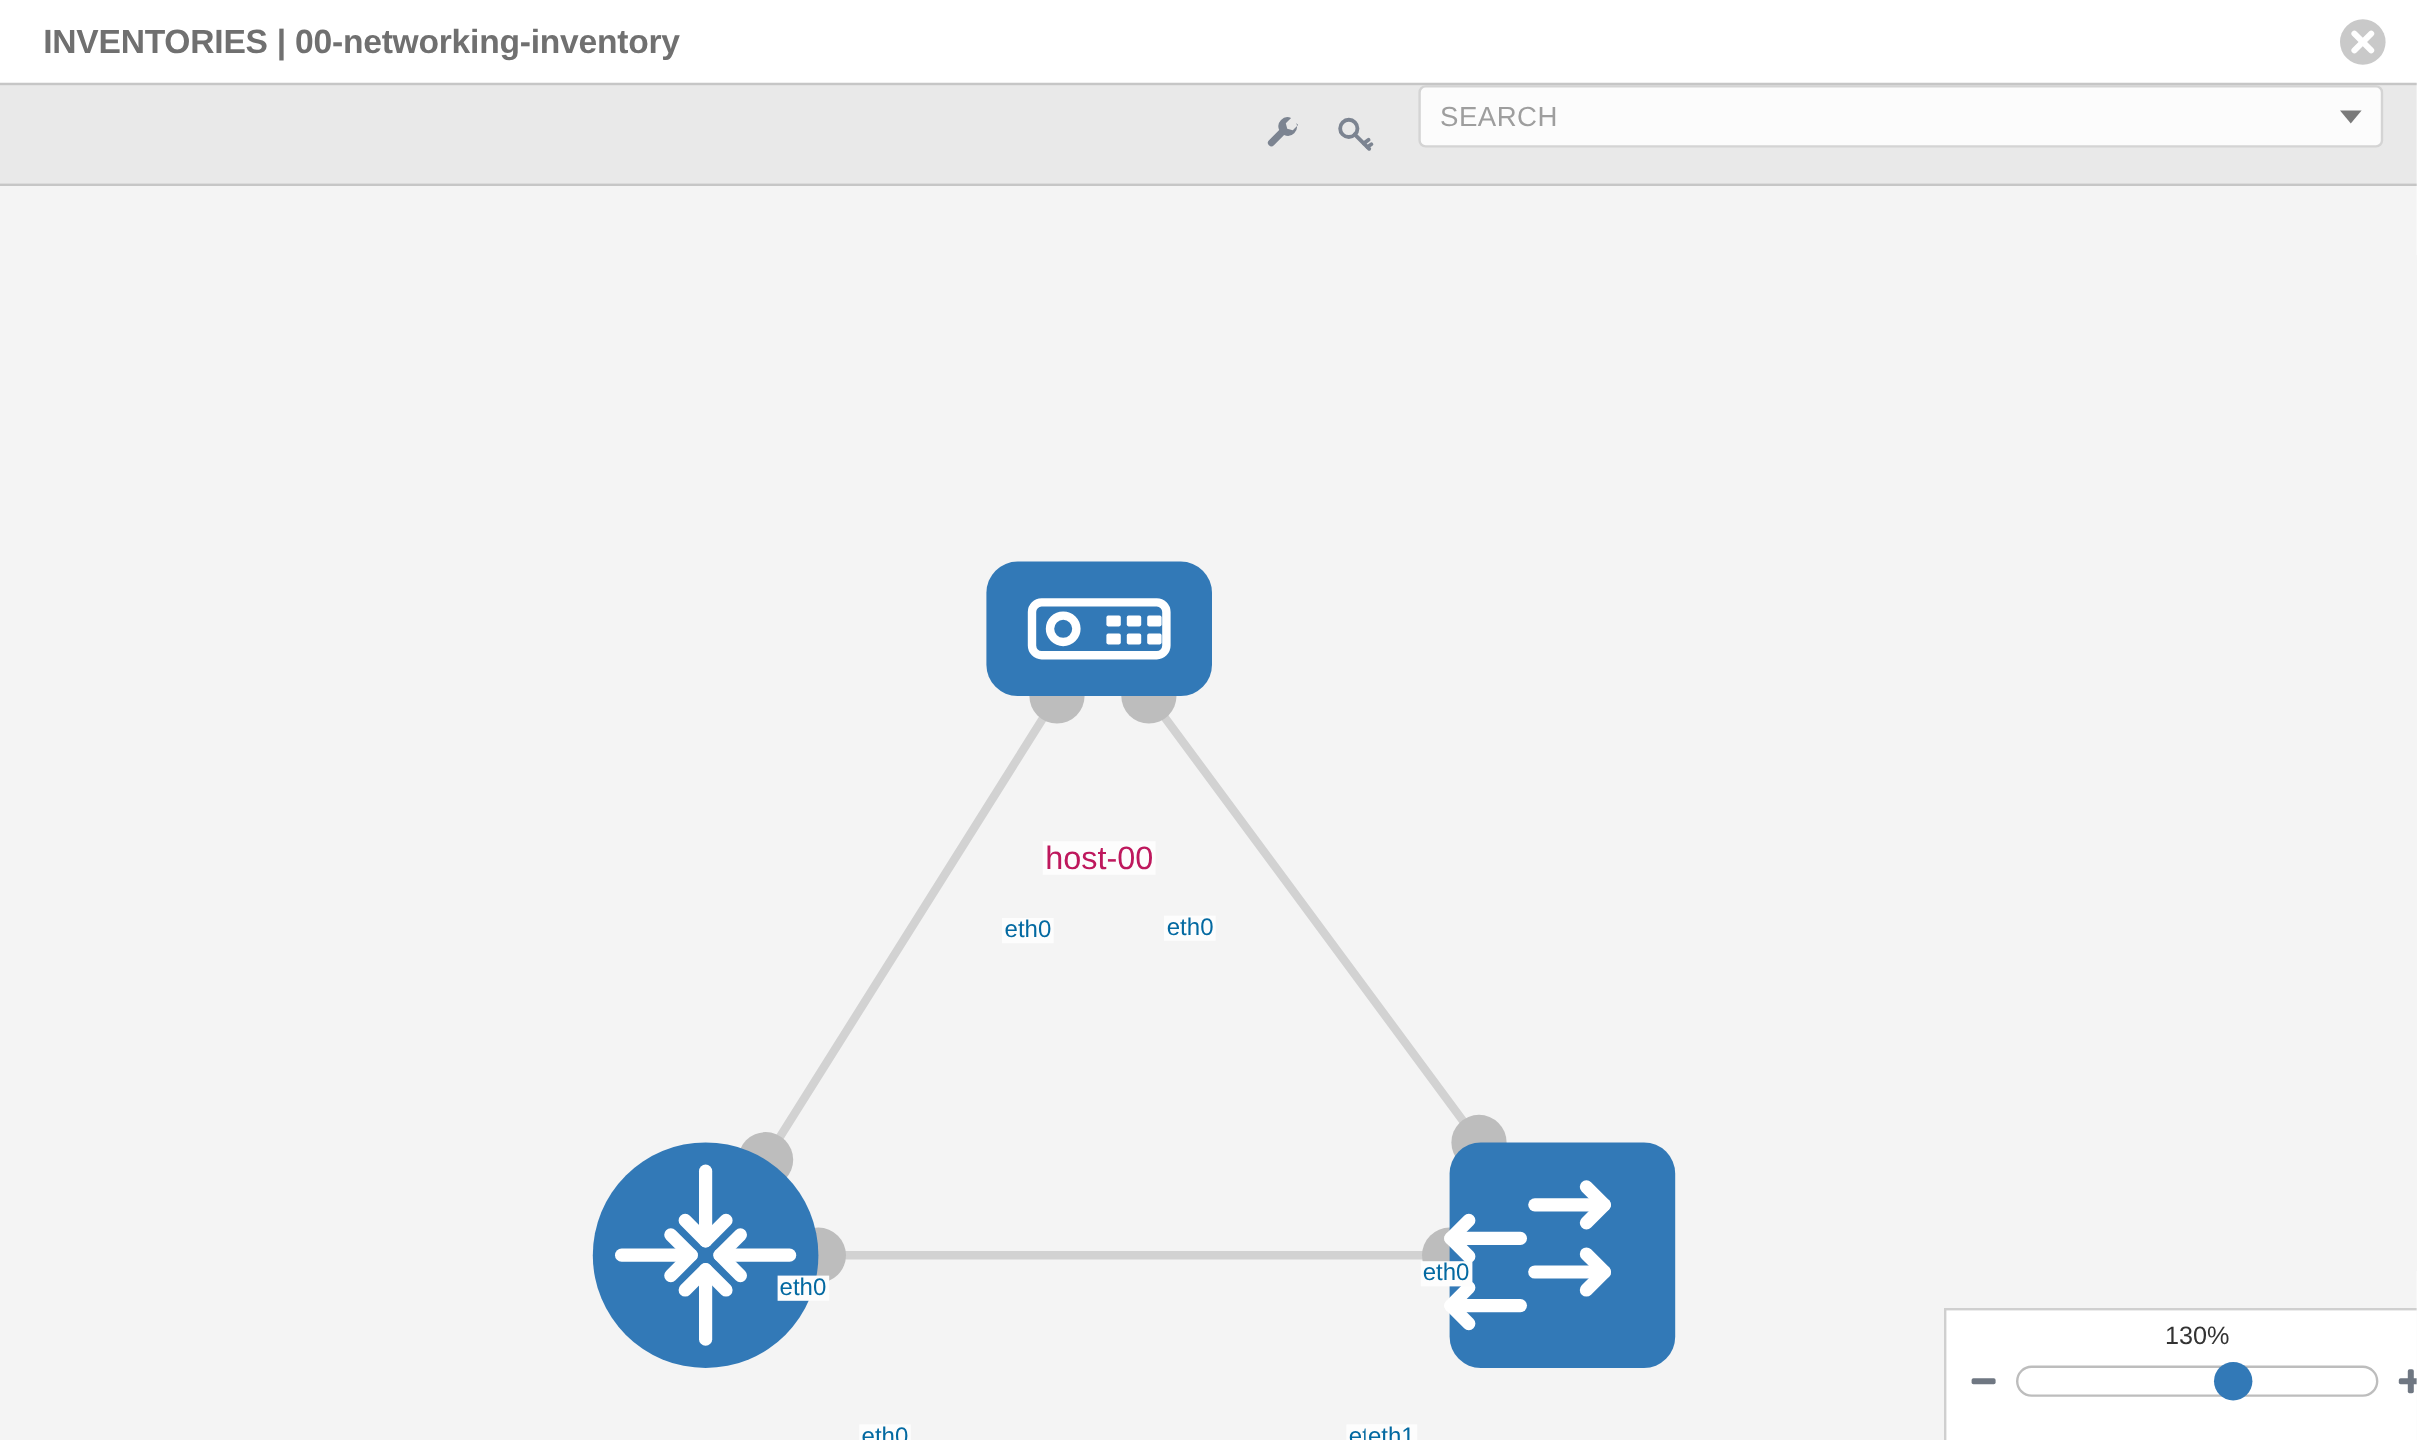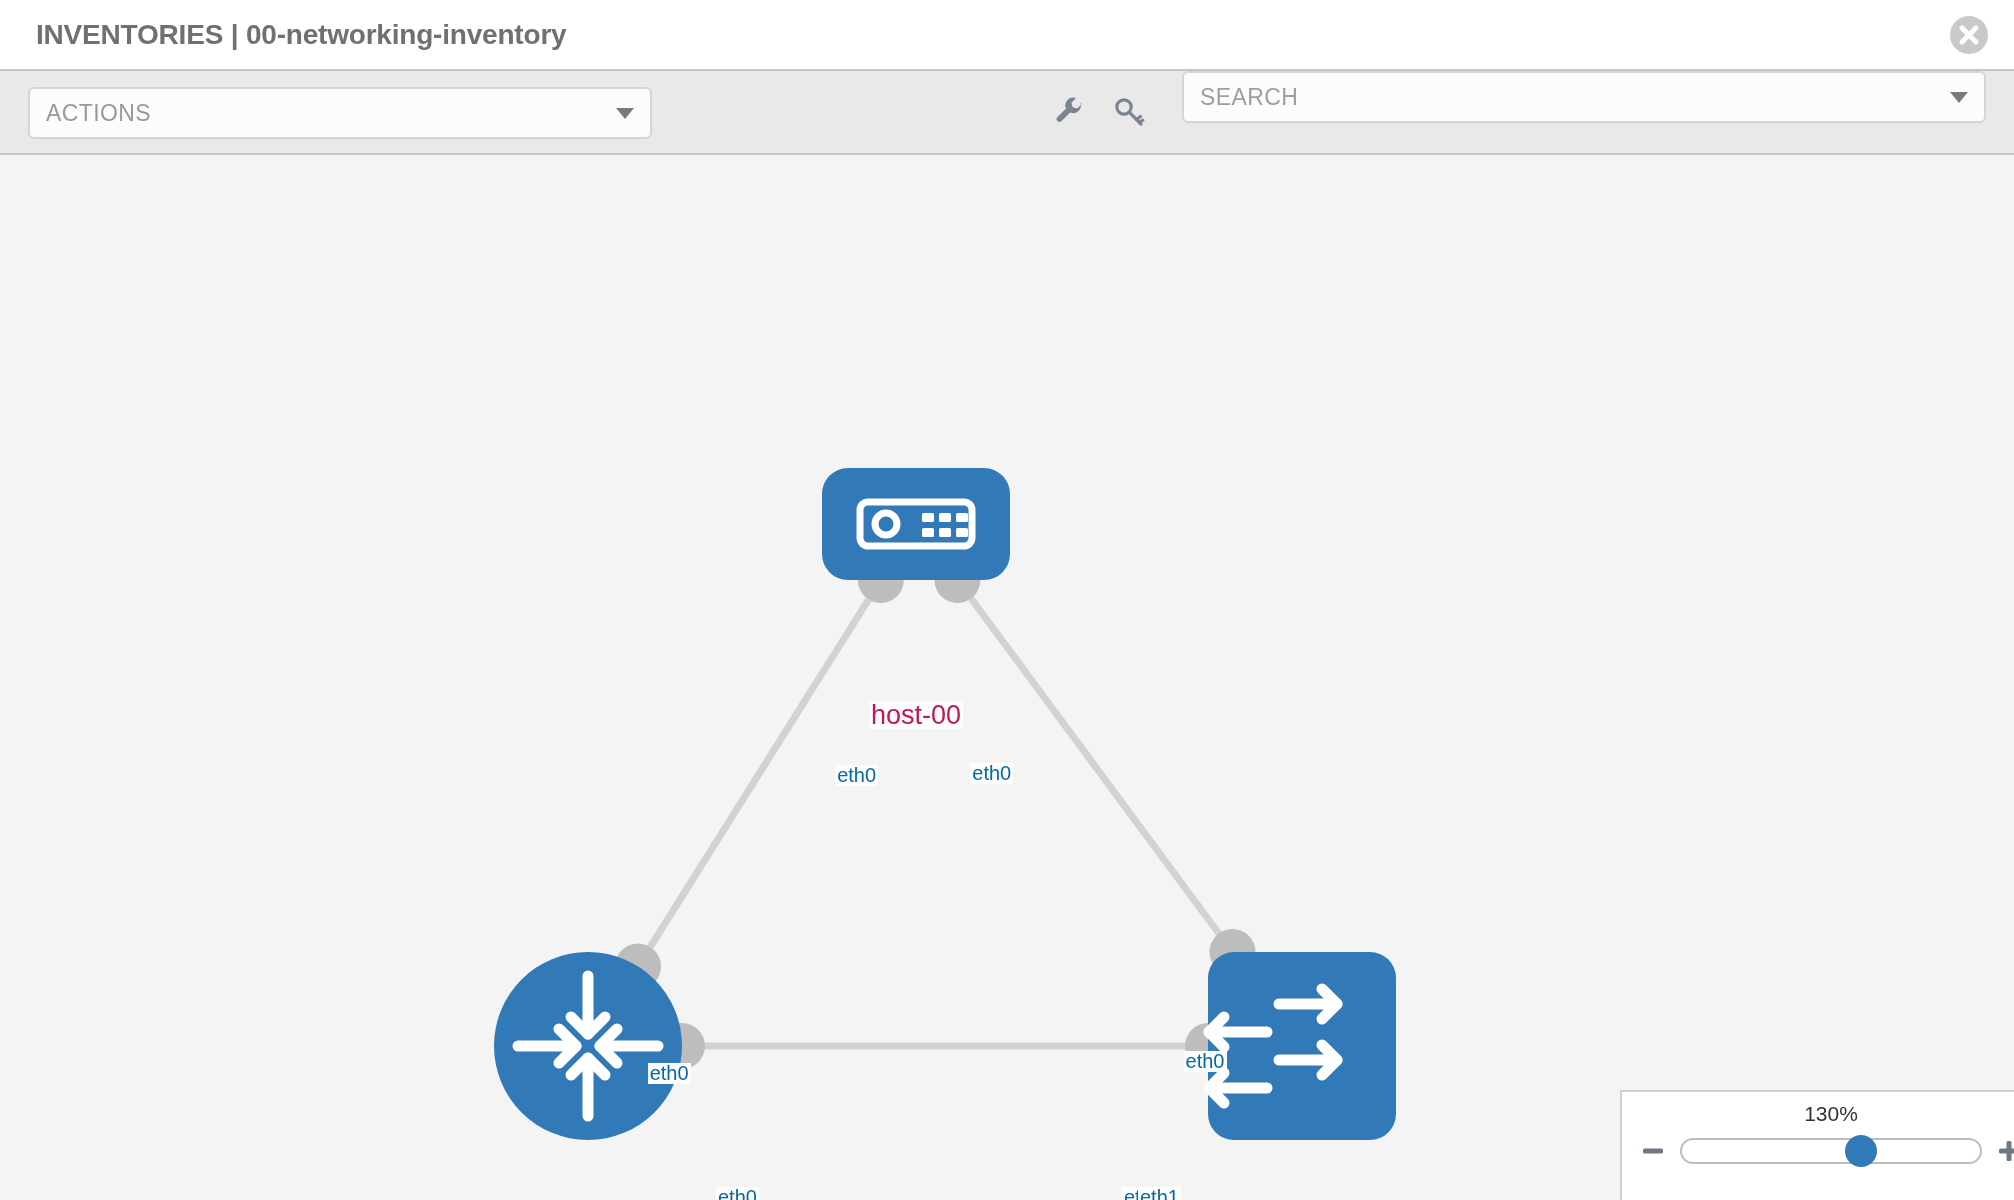--- a/index.html
+++ b/index.html
@@ -220,24 +220,20 @@
     <div class="header-title">INVENTORIES | 00-networking-inventory</div>
     <div class="close-btn">
       <svg width="38" height="38" viewBox="0 0 38 38">
         <path d="M12 12 L26 26 M26 12 L12 26" stroke="#ffffff" stroke-width="5" stroke-linecap="round"></path>
       </svg>
     </div>
   </div>
 
   <div class="toolbar">
 
-    <div class="actions-select">
-      <span class="label">ACTIONS</span>
-      <span class="caret"></span>
-    </div>
 
     <div class="tool-icons">
       <div class="tool-icon">
         <svg width="32" height="32" viewBox="0 0 32 32">
           <path d="M27.2 6.6a7.6 7.6 0 0 1-10.1 9.9L8.6 25a2.9 2.9 0 1 1-4.1-4.1l8.5-8.5A7.6 7.6 0 0 1 22.9 2.3l-4.4 4.4 1.2 4.6 4.6 1.2 4.4-4.4c.2.2.4.4.5.5z" fill="#7c8491"></path>
         </svg>
       </div>
       <div class="tool-icon">
         <svg width="32" height="32" viewBox="0 0 32 32">
           <circle cx="11" cy="11" r="7.2" fill="none" stroke="#7c8491" stroke-width="3.2"></circle>

